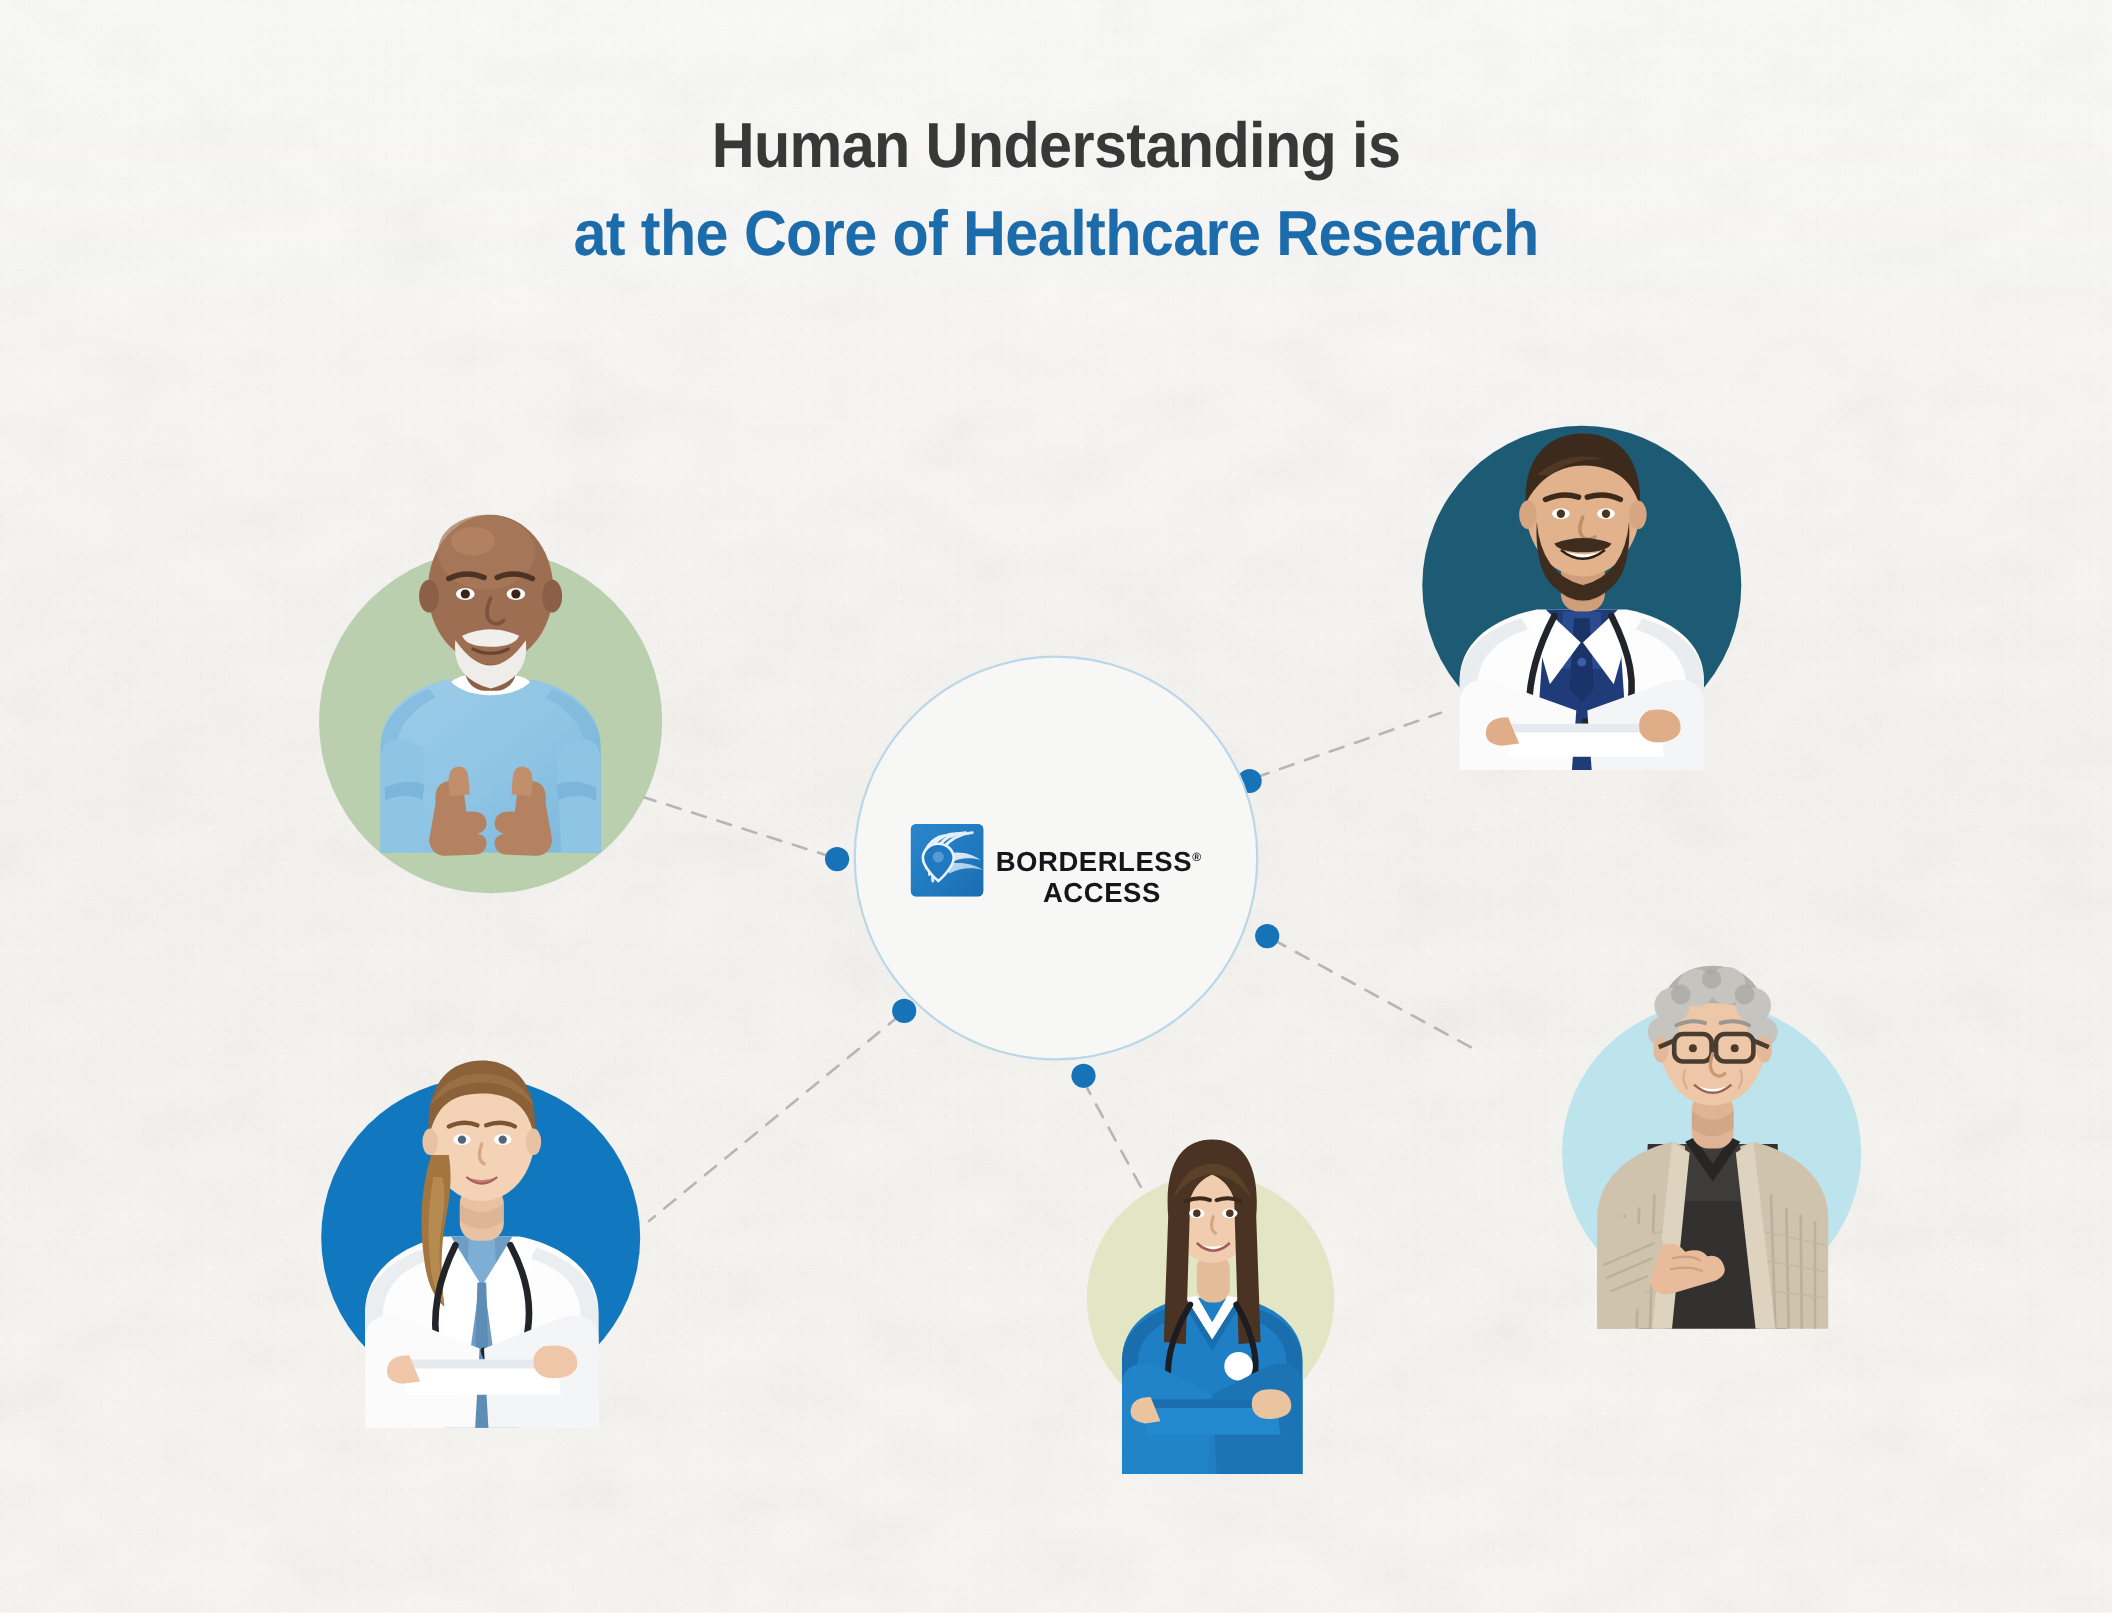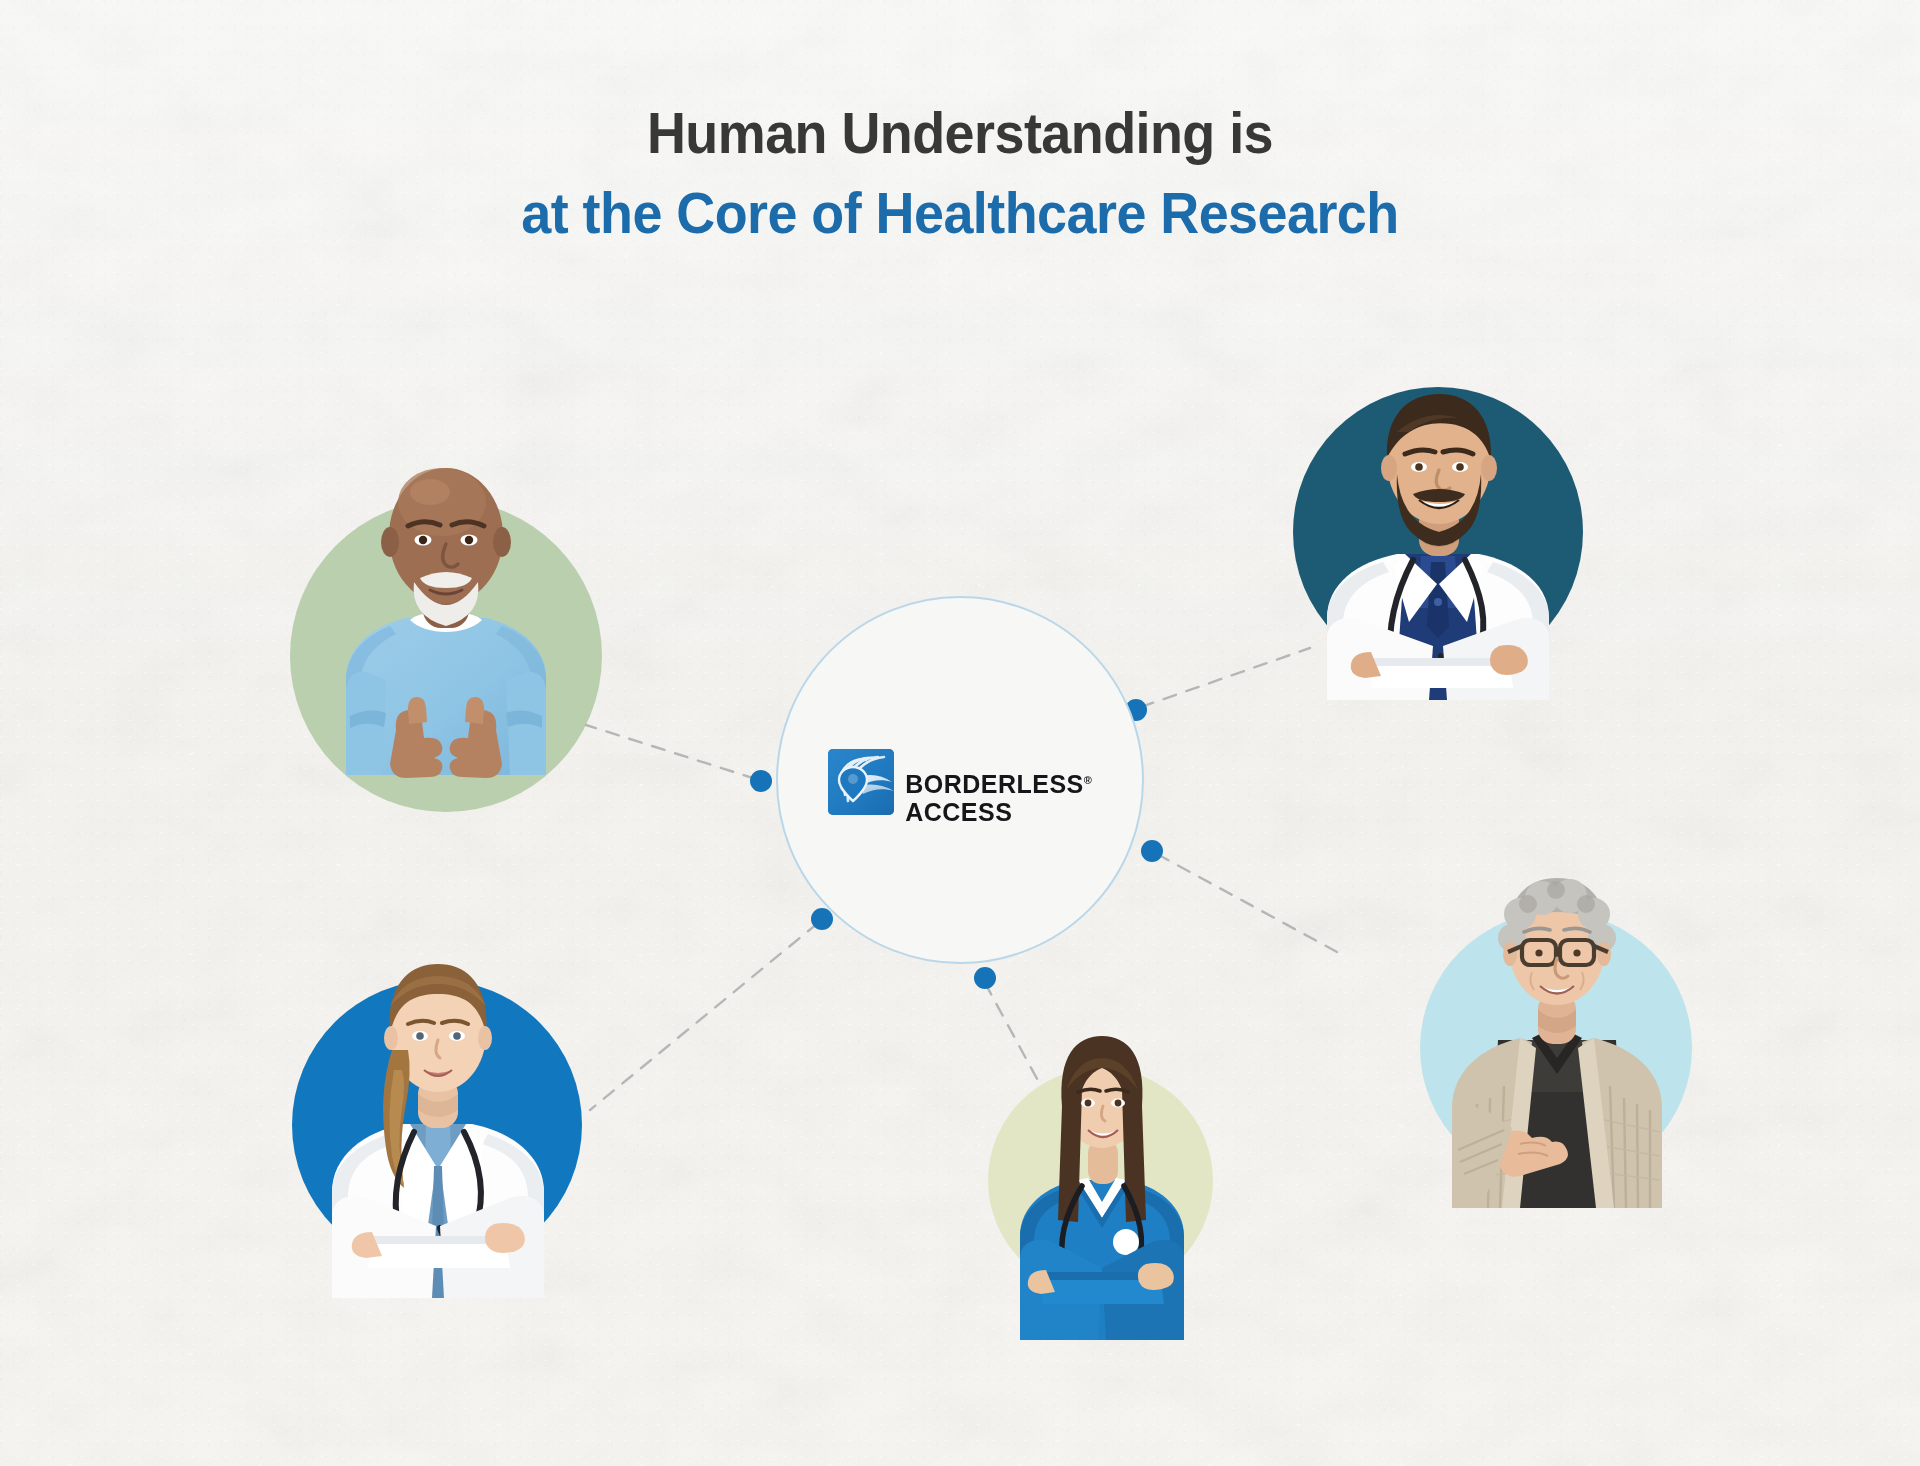--- a/index.html
+++ b/index.html
@@ -121,21 +121,21 @@
     white-space:nowrap;
     margin-top:32px;
   }
   #wordmark-line-1{position:relative;}
   .wordmark-reg{
     font-size:11px;
     vertical-align:super;
     font-weight:700;
     letter-spacing:0;
   }
-  #wordmark-line-2{margin-top:3px;}
+  #wordmark-line-2{margin-top:3px;margin-left:43px;}
 
   
   .node{
     position:absolute;
     z-index:4;
   }
   .node-disc{
     position:absolute;
     border-radius:50%;
     z-index:1;

